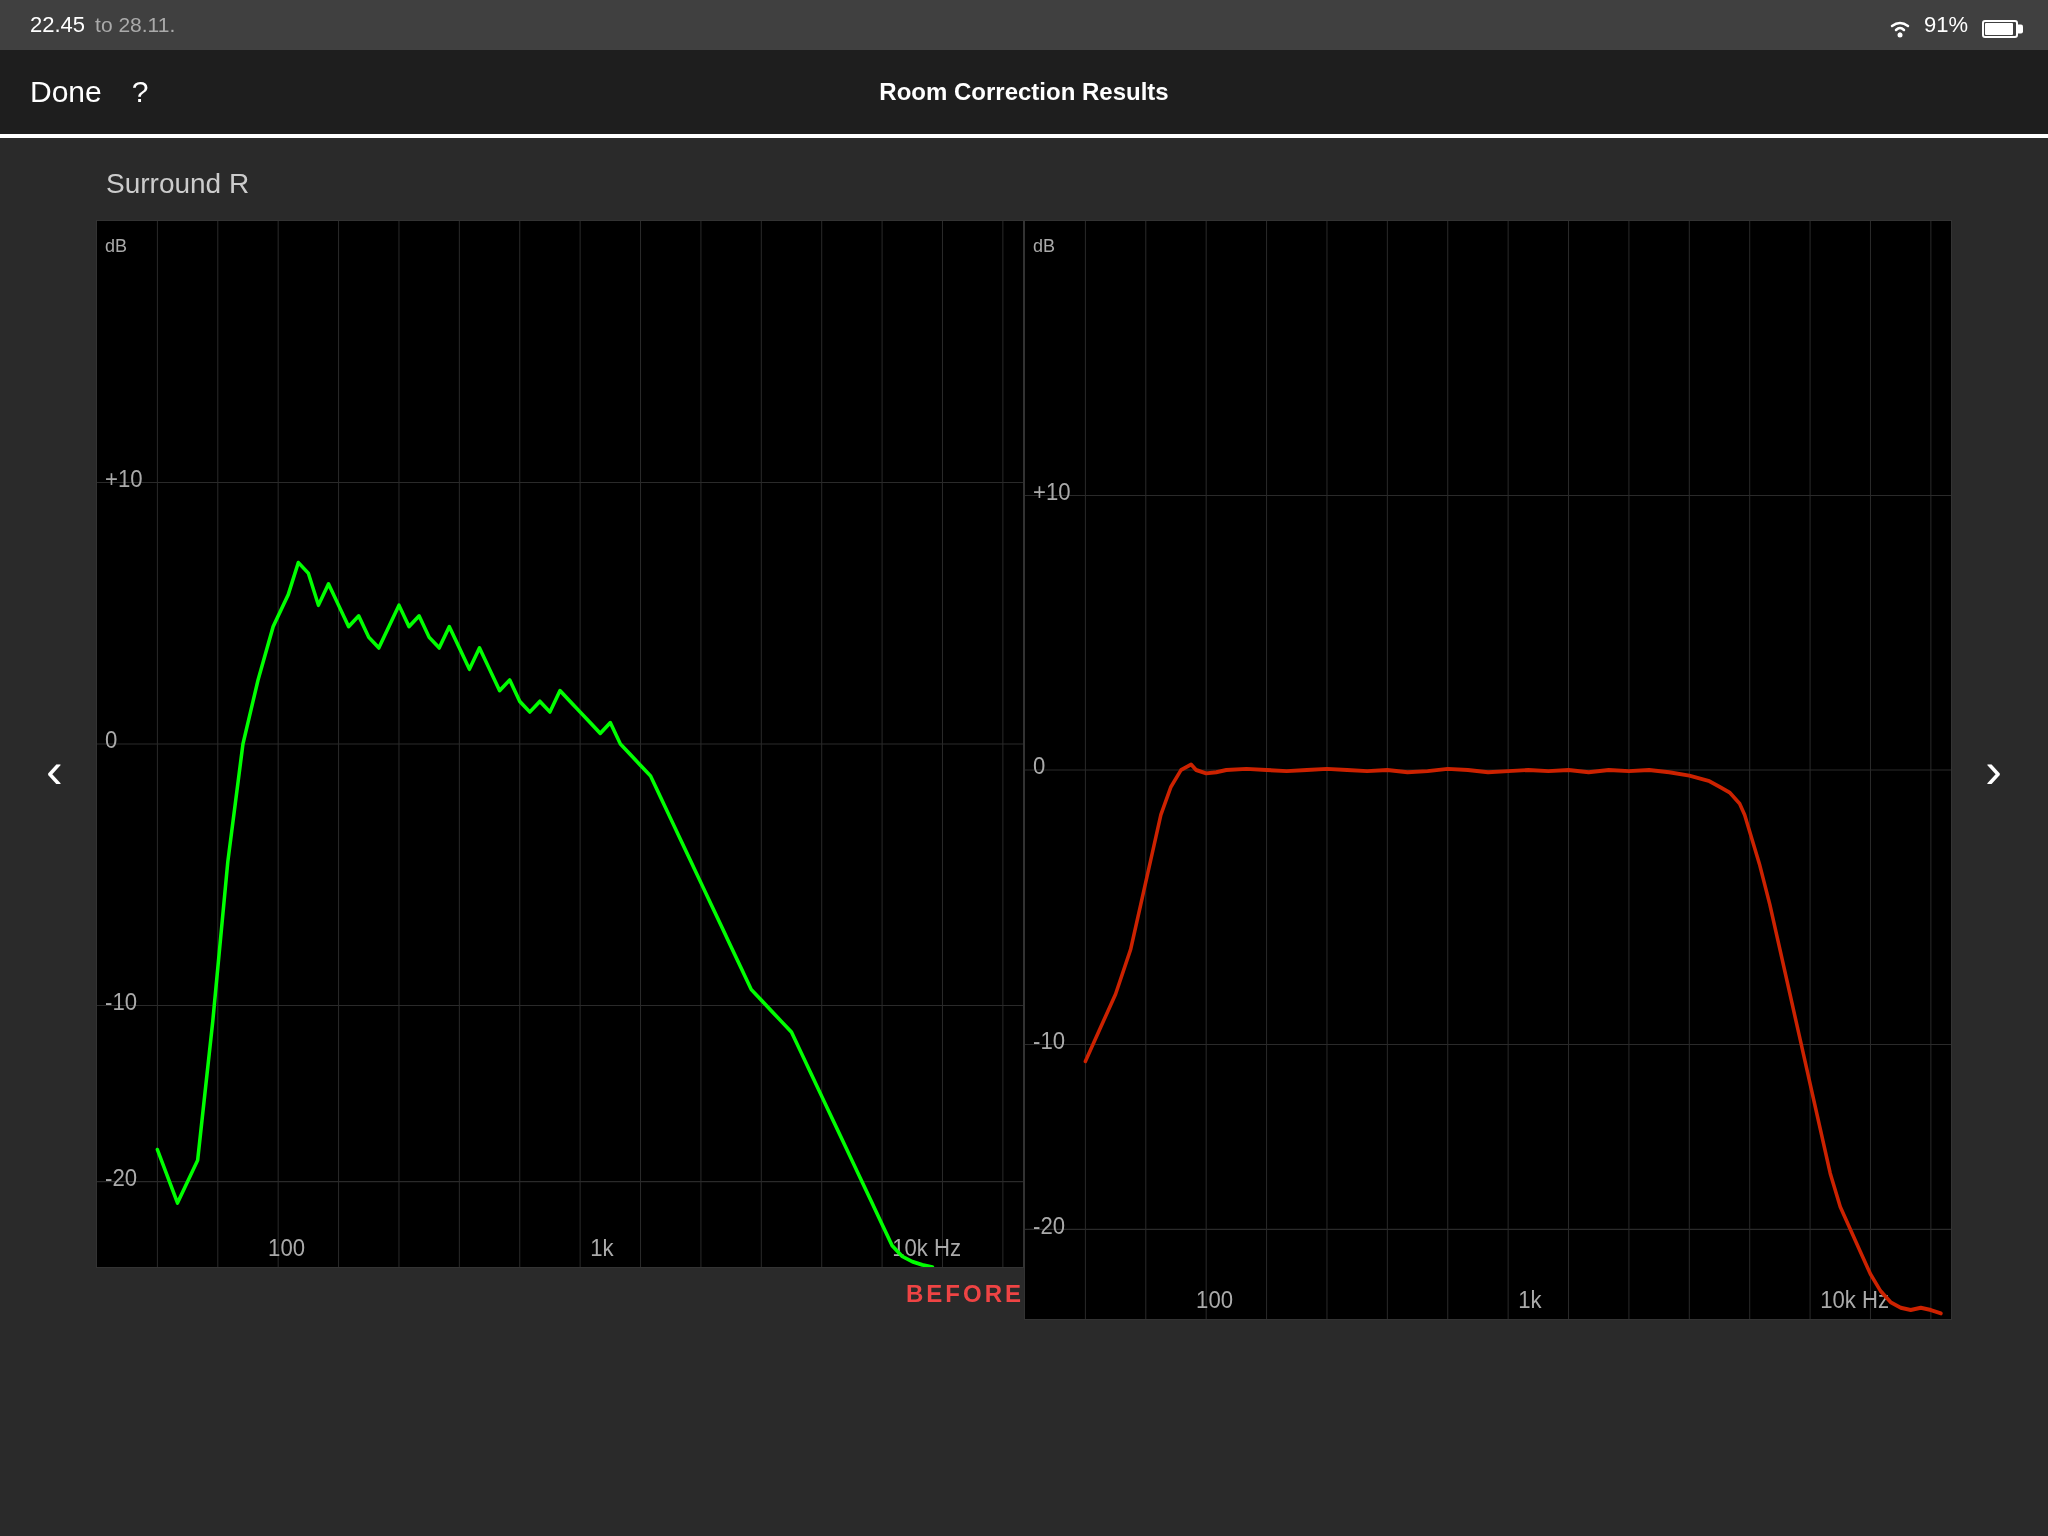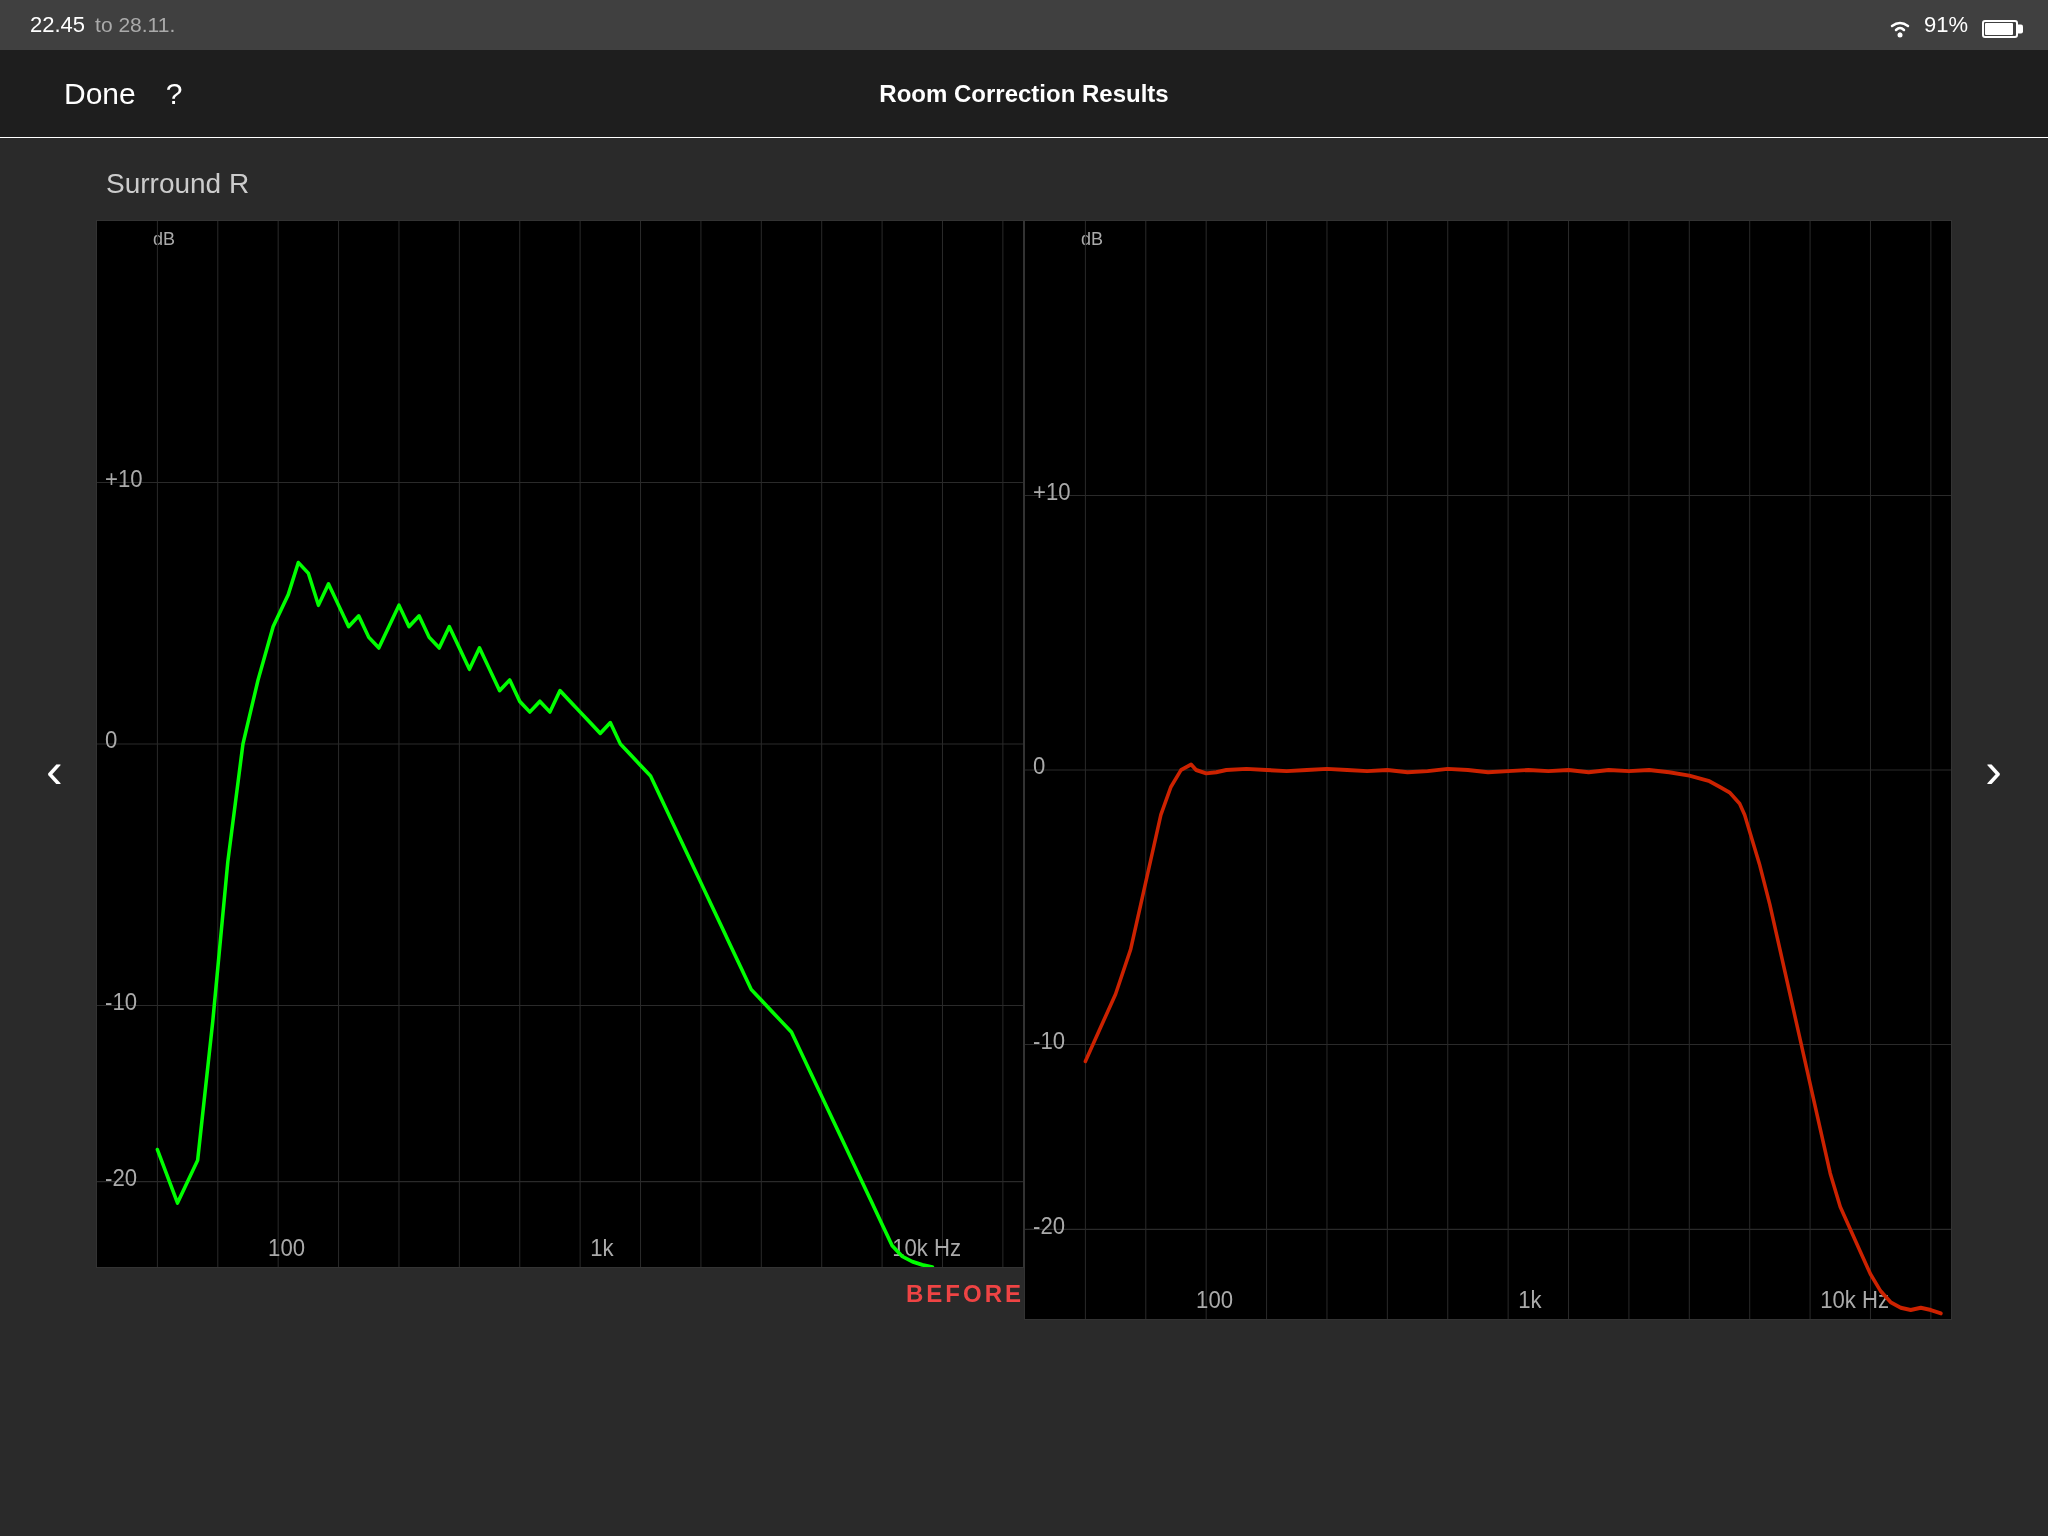--- a/index.html
+++ b/index.html
@@ -53,24 +53,24 @@
       bottom: 1px;
       width: 88%;
       background: #fff;
       border-radius: 1px;
     }
 
     
     .nav-bar {
       height: 88px;
       background: #1e1e1e;
-      border-bottom: 1px solid #ffffff;
+      border-bottom: 4px solid #ffffff;
       display: flex;
       align-items: center;
-      padding: 0 64px;
+      padding: 0 30px;
       position: relative;
     }
     .nav-done {
       font-size: 30px;
       color: #fff;
       cursor: pointer;
     }
     .nav-help {
       font-size: 30px;
       color: #fff;
@@ -149,21 +149,21 @@
       width: 100%;
       height: 100%;
     }
 
     .db-label {
       position: absolute;
       left: 8px;
       font-size: 18px;
       color: #aaa;
     }
-    .db-label-top { top: 8px; margin-left: 48px; }
+    .db-label-top { top: 15px; }
   </style>
 </head>
 <body>
 
 <div class="status-bar">
   <div class="status-left">
     <span>22.45</span>
     <span style="font-size:21px; color:#aaa;">to 28.11.</span>
   </div>
   <div class="status-right">

